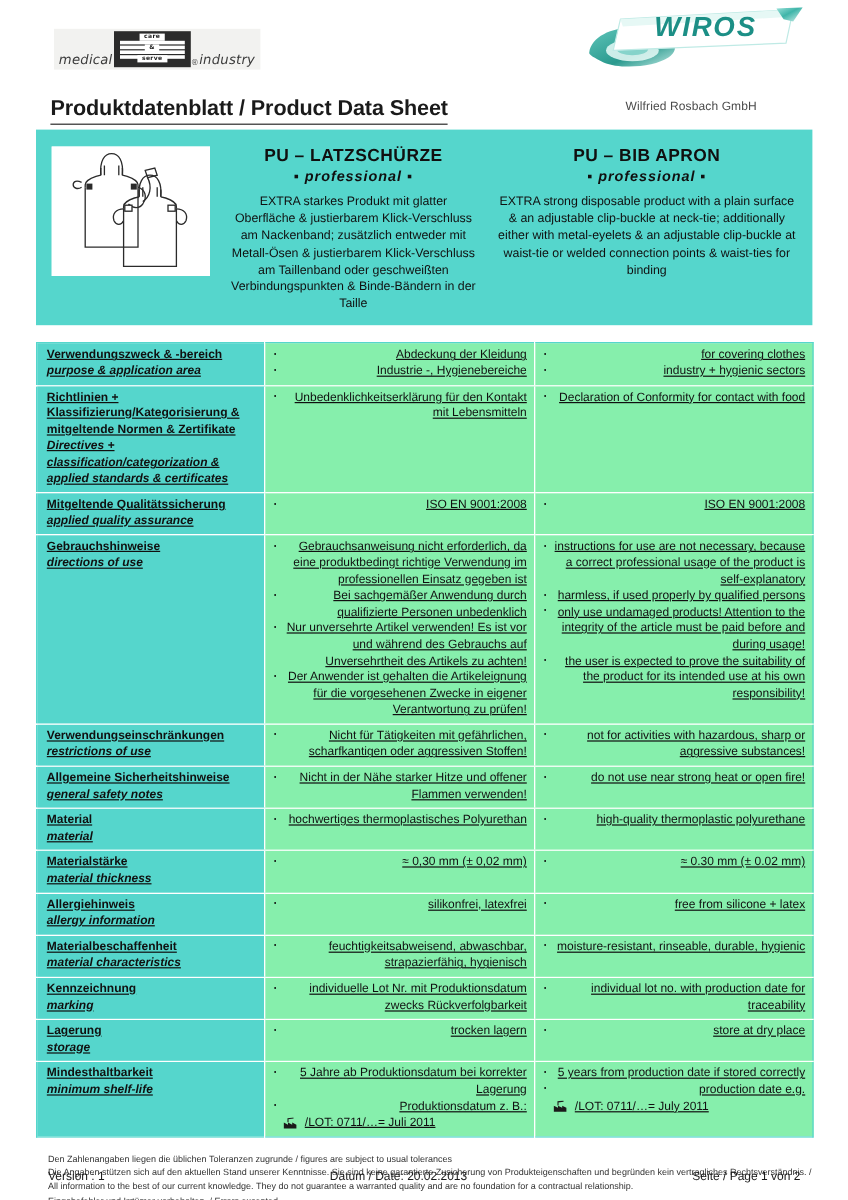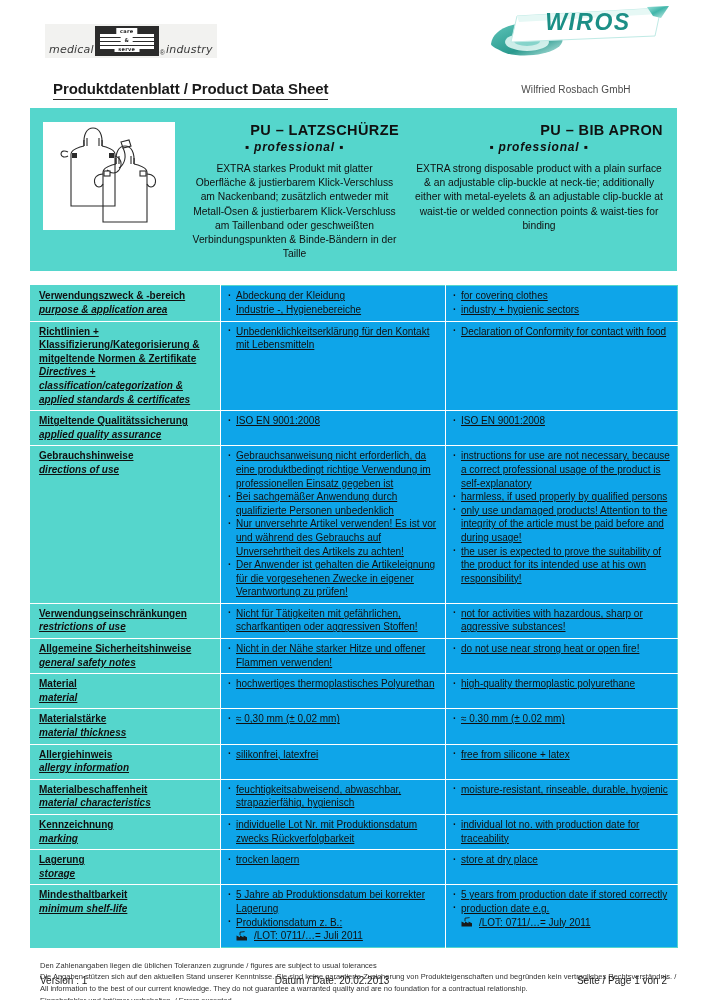--- a/index.html
+++ b/index.html
@@ -99,27 +99,26 @@
     font-size: 10px;
     color: #4a4a4a;
     margin-top: 18px;
     letter-spacing: 0.1px;
   }
 
   .doc-title {
     position: absolute;
     left: 12px;
     top: 80px;
-    font-size: 15px;
+    font-size: 18px;
     font-weight: bold;
     color: #1a1a1a;
     border-bottom: 1.6px solid #2b2b2b;
     padding-bottom: 2px;
     letter-spacing: -0.1px;
-    margin-left: 11px;
   }
 
   
   .banner {
     background: #55d6cc;
     display: flex;
     padding: 8px 6px 10px 6px;
     box-sizing: border-box;
     min-height: 152px;
   }
@@ -143,21 +142,20 @@
     text-align: center;
     box-sizing: border-box;
   }
   .banner-col.de { flex: 0 0 225px; }
   .banner-title {
     font-size: 14.5px;
     font-weight: bold;
     letter-spacing: 0.4px;
     color: #101010;
     margin: 4px 0 2px 0;
-    text-align: right;
   }
   .banner-sub {
     font-size: 12px;
     font-style: italic;
     font-weight: bold;
     letter-spacing: 0.8px;
     color: #101010;
     margin-bottom: 8px;
   }
   .banner-body {
@@ -184,23 +182,24 @@
     text-decoration: underline;
   }
   .spec-table tr:last-child td { border-bottom: none; }
   td.c-label {
     width: 190px;
     background: #55d6cc;
     color: #101010;
     padding-left: 8px;
   }
   td.c-de, td.c-en {
-    background: #0ea5e9;
+    background: #86efac;
     color: #101010;
     border-left: 1.5px solid #ffffff;
+    text-align: right;
   }
   td.c-de { width: 225px; }
   td.c-en { width: 232px; }
   .lbl-de { font-weight: bold; display: block; }
   .lbl-en { font-style: italic; font-weight: bold; display: block; }
   ul.bul {
     margin: 0;
     padding: 0;
     list-style: none;
   }

